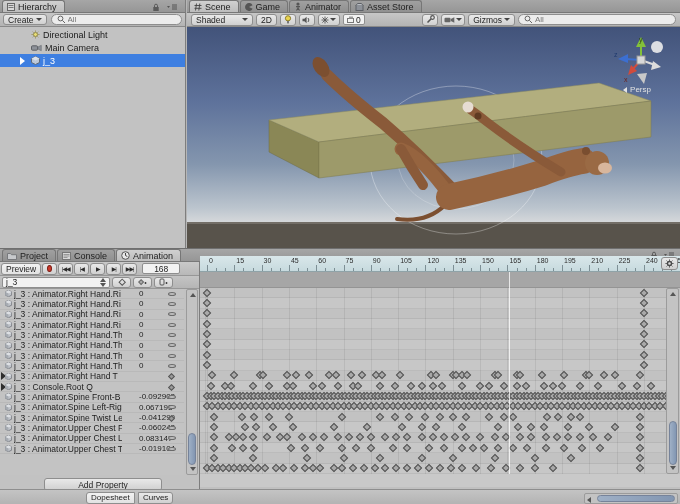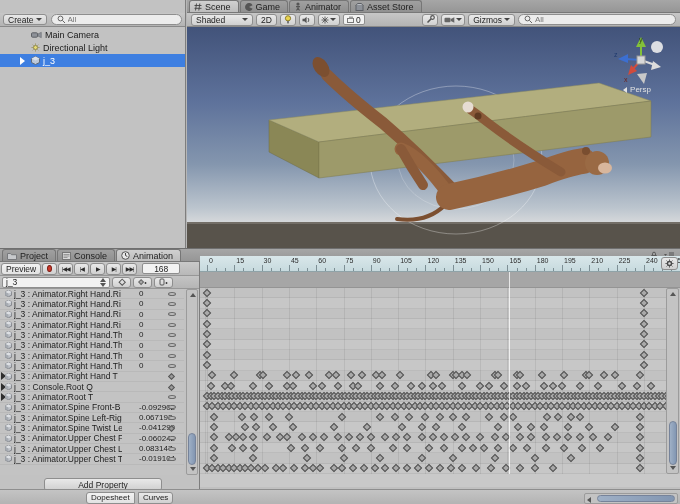--- a/index.html
+++ b/index.html
@@ -56,55 +56,81 @@
   .down{border-left:3px solid transparent;border-right:3px solid transparent;border-top:4px solid #555;}
   .left{border-top:3px solid transparent;border-bottom:3px solid transparent;border-right:4px solid #555;}
   .tick{position:absolute;bottom:0;width:1px;background:#7d8f95;}
   .ruler-num{position:absolute;top:1px;font-size:7px;color:#2c2c2c;}
   .transport-glyph{font-size:6px;letter-spacing:-1px;color:#2c2c2c;}
 </style>
 </head>
 <body>
 
 <div class="abs" style="left:0;top:0;width:186px;height:248px;background:#c2c2c2;border-right:1px solid #7e7e7e;">
+  <div class="tabbar" style="left:0;top:0;right:0;height:13px;">
+    <div class="tab active">
+      <span class="icn">
+          <svg width="8" height="8">
+            <rect x="0.5" y="0.5" width="7" height="7" fill="#d8d8d8" stroke="#666"></rect>
+            <rect x="1.5" y="2" width="5" height="1" fill="#777"></rect>
+            <rect x="1.5" y="4" width="5" height="1" fill="#777"></rect>
+          </svg>
+        </span>
+      <span>Hierarchy</span>
+    </div>
+    <span class="icn abs" style="left:152px;top:3px;">
+        <svg width="8" height="9">
+          <path d="M2.5 4 V2.7 a1.5 1.5 0 0 1 3 0 V4" fill="none" stroke="#5a5a5a"></path>
+          <rect x="1.3" y="4" width="5.4" height="4" fill="#5a5a5a"></rect>
+        </svg>
+      </span>
+    <span class="icn abs" style="left:166px;top:3px;">
+        <svg width="12" height="8">
+          <path d="M1 3 l3 0 -1.5 2 z" fill="#555"></path>
+          <rect x="6" y="1.5" width="5" height="1" fill="#555"></rect>
+          <rect x="6" y="3.5" width="5" height="1" fill="#555"></rect>
+          <rect x="6" y="5.5" width="5" height="1" fill="#555"></rect>
+        </svg>
+      </span>
+  </div>
   <div class="toolbar" style="left:0;top:13px;right:0;height:14px;display:flex;align-items:center;padding:0 3px;gap:4px;">
     <button class="btn" style="height:11px;">
       <span>Create</span>
       <span class="caret"></span>
     </button>
     <div class="searchpill" style="flex:1;">
       <span class="icn">
           <svg width="9" height="9">
             <circle cx="3.5" cy="3.5" r="2.4" fill="none" stroke="#666"></circle>
             <line x1="5.4" y1="5.4" x2="8" y2="8" stroke="#666"></line>
           </svg>
         </span>
       <input readonly="" placeholder="All" style="">
     </div>
   </div>
   <div class="abs" id="tree" style="left:0;top:28px;right:0;bottom:0;">
       <div class="treerow" style="padding-left: 20px;">
         <span class="exp" style="width: 8px;"></span>
         <span class="icn">
+          <svg width="9" height="9">
+            <circle cx="4.5" cy="4.5" r="2" fill="#e8dd74" stroke="#8f8748"></circle>
+            <path d="M4.5 0.5 v1.3 M4.5 7.2 v1.3 M0.5 4.5 h1.3 M7.2 4.5 h1.3 M1.7 1.7 l0.9 0.9 M6.4 6.4 l0.9 0.9 M7.3 1.7 l-0.9 0.9 M2.6 6.4 l-0.9 0.9" stroke="#8f8748" stroke-width="0.8"></path>
+          </svg>
+        </span>
+        <span>Directional Light</span>
+      </div>
+      <div class="treerow" style="padding-left: 20px;">
+        <span class="exp" style="width: 8px;"></span>
+        <span class="icn">
           <svg width="11" height="8">
             <rect x="0.5" y="1.8" width="6" height="4.4" rx="1" fill="#8d9198" stroke="#5d6066"></rect>
             <polygon points="6.8,3 10.3,1.3 10.3,6.7 6.8,5" fill="#8d9198" stroke="#5d6066" stroke-width="0.5"></polygon>
           </svg>
         </span>
         <span>Main Camera</span>
-      </div>
-      <div class="treerow" style="padding-left: 20px;">
-        <span class="exp" style="width: 8px;"></span>
-        <span class="icn">
-          <svg width="9" height="9">
-            <circle cx="4.5" cy="4.5" r="2" fill="#e8dd74" stroke="#8f8748"></circle>
-            <path d="M4.5 0.5 v1.3 M4.5 7.2 v1.3 M0.5 4.5 h1.3 M7.2 4.5 h1.3 M1.7 1.7 l0.9 0.9 M6.4 6.4 l0.9 0.9 M7.3 1.7 l-0.9 0.9 M2.6 6.4 l-0.9 0.9" stroke="#8f8748" stroke-width="0.8"></path>
-          </svg>
-        </span>
-        <span>Directional Light</span>
       </div>
       <div class="treerow sel" style="padding-left: 20px;">
         <span class="exp closed" style="width: 8px;"></span>
         <span class="icn">
           <svg width="9" height="9">
             <polygon points="4.5,0.5 8.5,2.5 8.5,6.5 4.5,8.5 0.5,6.5 0.5,2.5" fill="#bcc8d8" stroke="#5e6a7a"></polygon>
             <polygon points="4.5,0.5 8.5,2.5 4.5,4.5 0.5,2.5" fill="#dbe3ee"></polygon>
           </svg>
         </span>
         <span>j_3</span>
@@ -504,32 +530,20 @@
           <span class="exp closed" style="position: absolute; left: 1px;"></span>
           <span class="icn" style="position: absolute; left: 4px; transform: scale(0.8);">
             <svg width="9" height="9">
               <polygon points="4.5,0.5 8.5,2.5 8.5,6.5 4.5,8.5 0.5,6.5 0.5,2.5" fill="#c2c6cc" stroke="#6b6f75"></polygon>
               <polygon points="4.5,0.5 8.5,2.5 4.5,4.5 0.5,2.5" fill="#dde0e4"></polygon>
               <polygon points="4.5,4.5 4.5,8.5 0.5,6.5 0.5,2.5" fill="#a6abb2"></polygon>
             </svg>
           </span>
           <span class="lbl">j_3 : Console.Root Q</span>
           <span class="ind-dia" style="top: 2.66667px;"></span>
-        </div>
-        <div class="animrow" style="height: 10.3333px;">
-          <span class="exp closed" style="position: absolute; left: 1px;"></span>
-          <span class="icn" style="position: absolute; left: 4px; transform: scale(0.8);">
-            <svg width="9" height="9">
-              <polygon points="4.5,0.5 8.5,2.5 8.5,6.5 4.5,8.5 0.5,6.5 0.5,2.5" fill="#c2c6cc" stroke="#6b6f75"></polygon>
-              <polygon points="4.5,0.5 8.5,2.5 4.5,4.5 0.5,2.5" fill="#dde0e4"></polygon>
-              <polygon points="4.5,4.5 4.5,8.5 0.5,6.5 0.5,2.5" fill="#a6abb2"></polygon>
-            </svg>
-          </span>
-          <span class="lbl">j_3 : Animator.Root T</span>
-          <span class="ind-oval" style="top: 2.66667px;"></span>
         </div>
         <div class="animrow" style="height: 10.3333px;">
           <span class="exp" style="position: absolute; left: 1px;"></span>
           <span class="icn" style="position: absolute; left: 4px; transform: scale(0.8);">
             <svg width="9" height="9">
               <polygon points="4.5,0.5 8.5,2.5 8.5,6.5 4.5,8.5 0.5,6.5 0.5,2.5" fill="#c2c6cc" stroke="#6b6f75"></polygon>
               <polygon points="4.5,0.5 8.5,2.5 4.5,4.5 0.5,2.5" fill="#dde0e4"></polygon>
               <polygon points="4.5,4.5 4.5,8.5 0.5,6.5 0.5,2.5" fill="#a6abb2"></polygon>
             </svg>
           </span>

